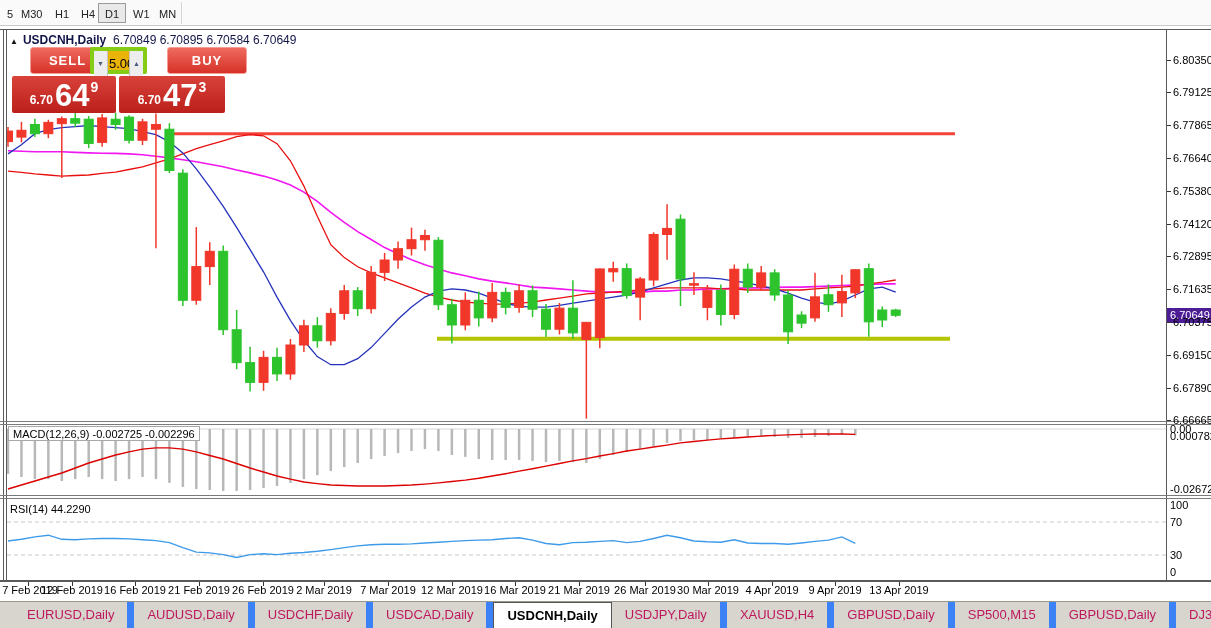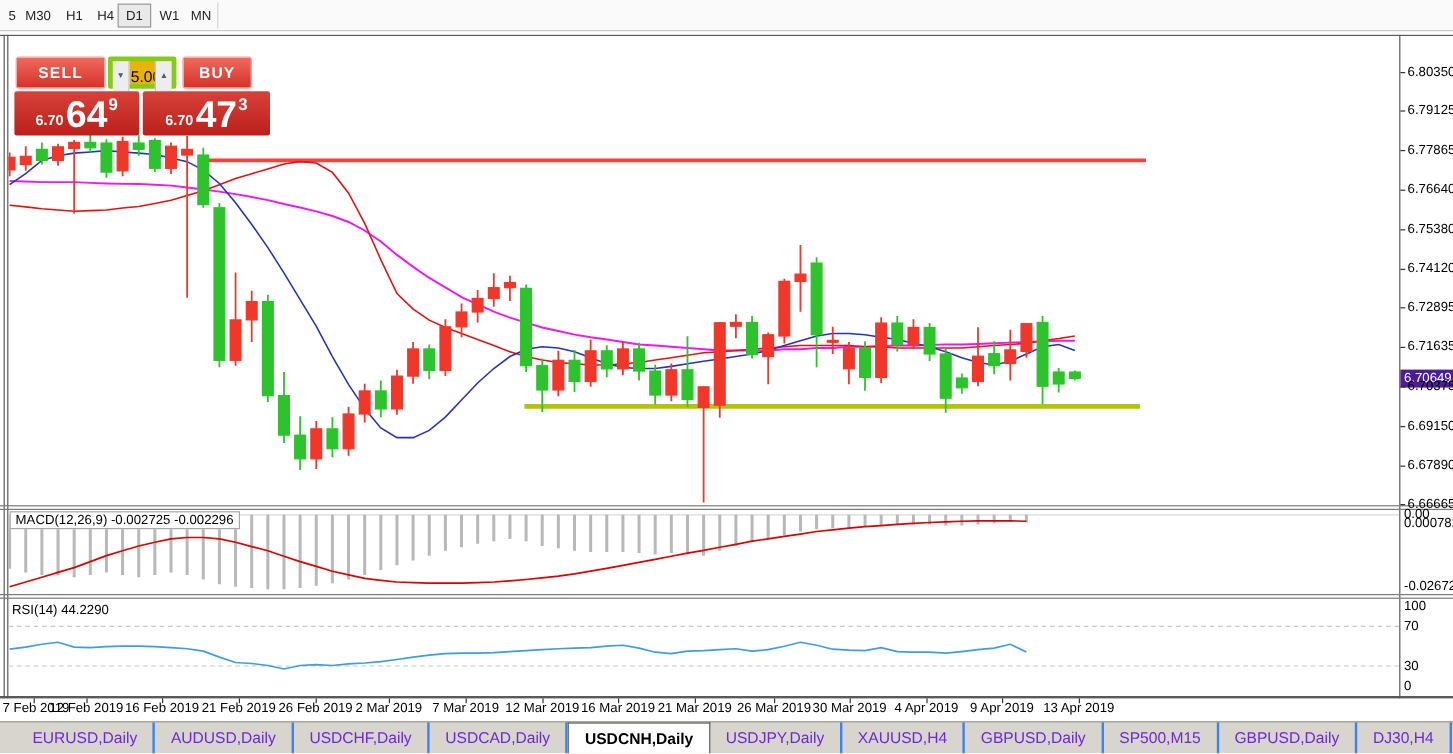--- a/index.html
+++ b/index.html
@@ -17,22 +17,22 @@
   #pane-sep1a,#pane-sep1b,#pane-sep2a,#pane-sep2b{position:absolute;left:0;width:1211px;height:1px;background:#7a7a7a;}
 
   
   #symbol-header{position:absolute;left:10px;top:33px;font-size:12px;color:#13154a;white-space:nowrap;}
   #symbol-header .tri{font-size:8px;margin-right:5px;color:#111;}
   #symbol-header b{font-weight:bold;}
 
   
   #trade-panel{position:absolute;left:12px;top:47px;width:213px;height:66px;}
   .tp-btn{position:absolute;top:0;height:27px;line-height:25px;text-align:center;color:#fff;font-size:13px;font-weight:bold;letter-spacing:1px;background:linear-gradient(#ef6a5e,#d63228);border:1px solid #f59d94;border-radius:3px;cursor:pointer;}
-  #sell-btn{left:1px;width:75px;}
-  #buy-btn{left:140px;width:58px;}
+  #sell-btn{left:18px;width:75px;}
+  #buy-btn{left:155px;width:80px;}
   #vol-spin{position:absolute;left:78px;top:0;width:57px;height:27px;border:4px solid #84cc16;background:#eab308;border-radius:2px;}
   .spin-btn{position:absolute;top:0;width:14px;height:25px;background:#ededed;color:#4a5a7a;font-size:7px;line-height:25px;text-align:center;cursor:pointer;}
   #spin-down{left:0;border-right:1px solid #c3c3c3;}
   #spin-up{right:0;border-left:1px solid #c3c3c3;}
   #vol-value{position:absolute;left:15px;right:15px;top:0;height:25px;line-height:25px;text-align:center;font-size:13px;color:#000;}
   .big-quote{position:absolute;top:29px;height:37px;background:linear-gradient(#d8423a,#bb1f19);border-radius:2px;color:#fff;display:flex;align-items:flex-end;justify-content:center;padding-bottom:3px;cursor:pointer;}
   #sell-quote{left:0;width:104px;}
   #buy-quote{left:107px;width:106px;}
   .bq-small{font-size:12px;font-weight:bold;margin:0 2px 3px 0;}
   .bq-big{font-size:31px;font-weight:bold;line-height:29px;}
@@ -43,21 +43,21 @@
   .ax-tick{position:absolute;width:4px;height:1px;background:#333;}
   #price-tag{position:absolute;left:1167px;top:308px;width:44px;height:15px;background:#4c1d95;color:#fff;font-size:11px;line-height:15px;padding-left:3px;}
   .date-label{position:absolute;top:584px;font-size:11px;color:#000;white-space:nowrap;transform:translateX(-50%);}
   .date-tick{position:absolute;top:582px;width:1px;height:4px;background:#333;}
 
   #macd-label{position:absolute;left:8px;top:426px;font-size:11px;color:#000;background:#fff;border:1px solid #a8a8a8;padding:0 4px;height:15px;line-height:14px;white-space:nowrap;}
   #rsi-label{position:absolute;left:10px;top:503px;font-size:11px;color:#000;white-space:nowrap;}
 
   
   #tabbar{position:absolute;left:0;top:601px;width:1211px;height:27px;background:#d8d5cf;border-top:1px solid #9a978f;display:flex;align-items:stretch;padding-left:14px;}
-  .tab{font-size:13px;color:#6d28d9;padding:0 13px;line-height:25px;white-space:nowrap;cursor:pointer;border-right:2px solid #3b82f6;}
+  .tab{font-size:13px;color:#be185d;padding:0 13px;line-height:25px;white-space:nowrap;cursor:pointer;border-right:7px solid #3b82f6;}
   .tab.active{background:#fff;color:#000;border:1px solid #555;border-bottom:none;font-weight:bold;}
   svg{position:absolute;}
 </style>
 </head>
 <body>
 
 <div id="app">
 
   <div id="toolbar">
     <div id="tf-sep"></div>
@@ -422,20 +422,23 @@
       <line x1="834.9" x2="834.9" y1="4" y2="9.91016548463357" stroke="#b8b8b8" stroke-width="2.5"></line>
       <line x1="848.3499999999999" x2="848.3499999999999" y1="4" y2="10.382978723404257" stroke="#b8b8b8" stroke-width="2.5"></line>
       <polyline points="1.0,64.0 14.4,60.0 27.9,56.0 41.3,52.0 54.8,48.0 68.3,43.0 81.7,38.0 95.1,34.0 108.6,30.0 122.0,26.9 135.5,24.1 148.9,22.9 162.4,22.9 175.8,24.1 189.3,26.9 202.8,30.5 216.2,34.0 229.6,38.5 243.1,43.0 256.5,47.0 270.0,51.0 283.4,54.1 296.9,57.0 310.3,58.6 323.8,60.0 337.3,60.5 350.7,61.0 364.1,61.0 377.6,61.0 391.0,60.5 404.5,60.0 417.9,59.1 431.4,57.9 444.8,56.5 458.3,55.1 471.8,53.2 485.2,51.0 498.6,48.7 512.1,46.1 525.5,43.7 539.0,41.1 552.4,38.5 565.9,35.9 579.4,33.6 592.8,31.0 606.3,28.6 619.7,26.0 633.1,24.1 646.6,22.0 660.0,20.1 673.5,17.9 686.9,16.5 700.4,15.1 713.8,13.9 727.3,13.0 740.8,12.0 754.2,11.1 767.6,10.4 781.1,9.9 794.5,9.4 808.0,9.0 821.4,9.0 834.9,9.0 848.3,9.4" fill="none" stroke="#dd0000" stroke-width="1.4"></polyline>
     </svg>
   <svg id="rsi-svg" style="left:7px;top:499px;" width="1159" height="81">
       <line x1="0" x2="1159" y1="23" y2="23" stroke="#c8c8c8" stroke-width="1" stroke-dasharray="4 3"></line>
       <line x1="0" x2="1159" y1="56" y2="56" stroke="#c8c8c8" stroke-width="1" stroke-dasharray="4 3"></line>
       <polyline points="1.0,42.0 14.4,40.3 27.9,37.9 41.3,36.2 54.8,40.3 68.3,40.7 81.7,39.9 95.1,39.5 108.6,39.5 122.0,39.9 135.5,40.7 148.9,41.6 162.4,43.6 175.8,48.6 189.3,53.1 202.8,53.9 216.2,55.6 229.6,58.5 243.1,55.6 256.5,54.8 270.0,55.6 283.4,54.3 296.9,53.5 310.3,52.3 323.8,50.6 337.3,48.6 350.7,46.9 364.1,45.7 377.6,45.3 391.0,45.3 404.5,44.9 417.9,44.0 431.4,43.2 444.8,42.4 458.3,41.6 471.8,41.1 485.2,40.7 498.6,39.5 512.1,38.7 525.5,41.1 539.0,44.5 552.4,45.7 565.9,43.6 579.4,43.2 592.8,42.4 606.3,41.6 619.7,43.6 633.1,42.4 646.6,39.5 660.0,36.2 673.5,38.7 686.9,42.0 700.4,42.8 713.8,43.2 727.3,40.7 740.8,44.0 754.2,44.5 767.6,44.5 781.1,45.3 794.5,44.0 808.0,42.4 821.4,41.1 834.9,37.9 848.3,44.3" fill="none" stroke="#3e9be9" stroke-width="1.4"></polyline>
     </svg>
 
+  <div id="symbol-header">
+    <span class="tri">▲</span><b>USDCNH,Daily</b>&nbsp;&nbsp;<span>6.70849 6.70895 6.70584 6.70649</span>
+  </div>
 
   <div id="trade-panel">
     <div id="sell-btn" class="tp-btn">SELL</div>
     <div id="vol-spin">
       <div id="spin-down" class="spin-btn">▼</div>
       <div id="vol-value">5.00</div>
       <div id="spin-up" class="spin-btn">▲</div>
     </div>
     <div id="buy-btn" class="tp-btn">BUY</div>
     <div id="sell-quote" class="big-quote">

